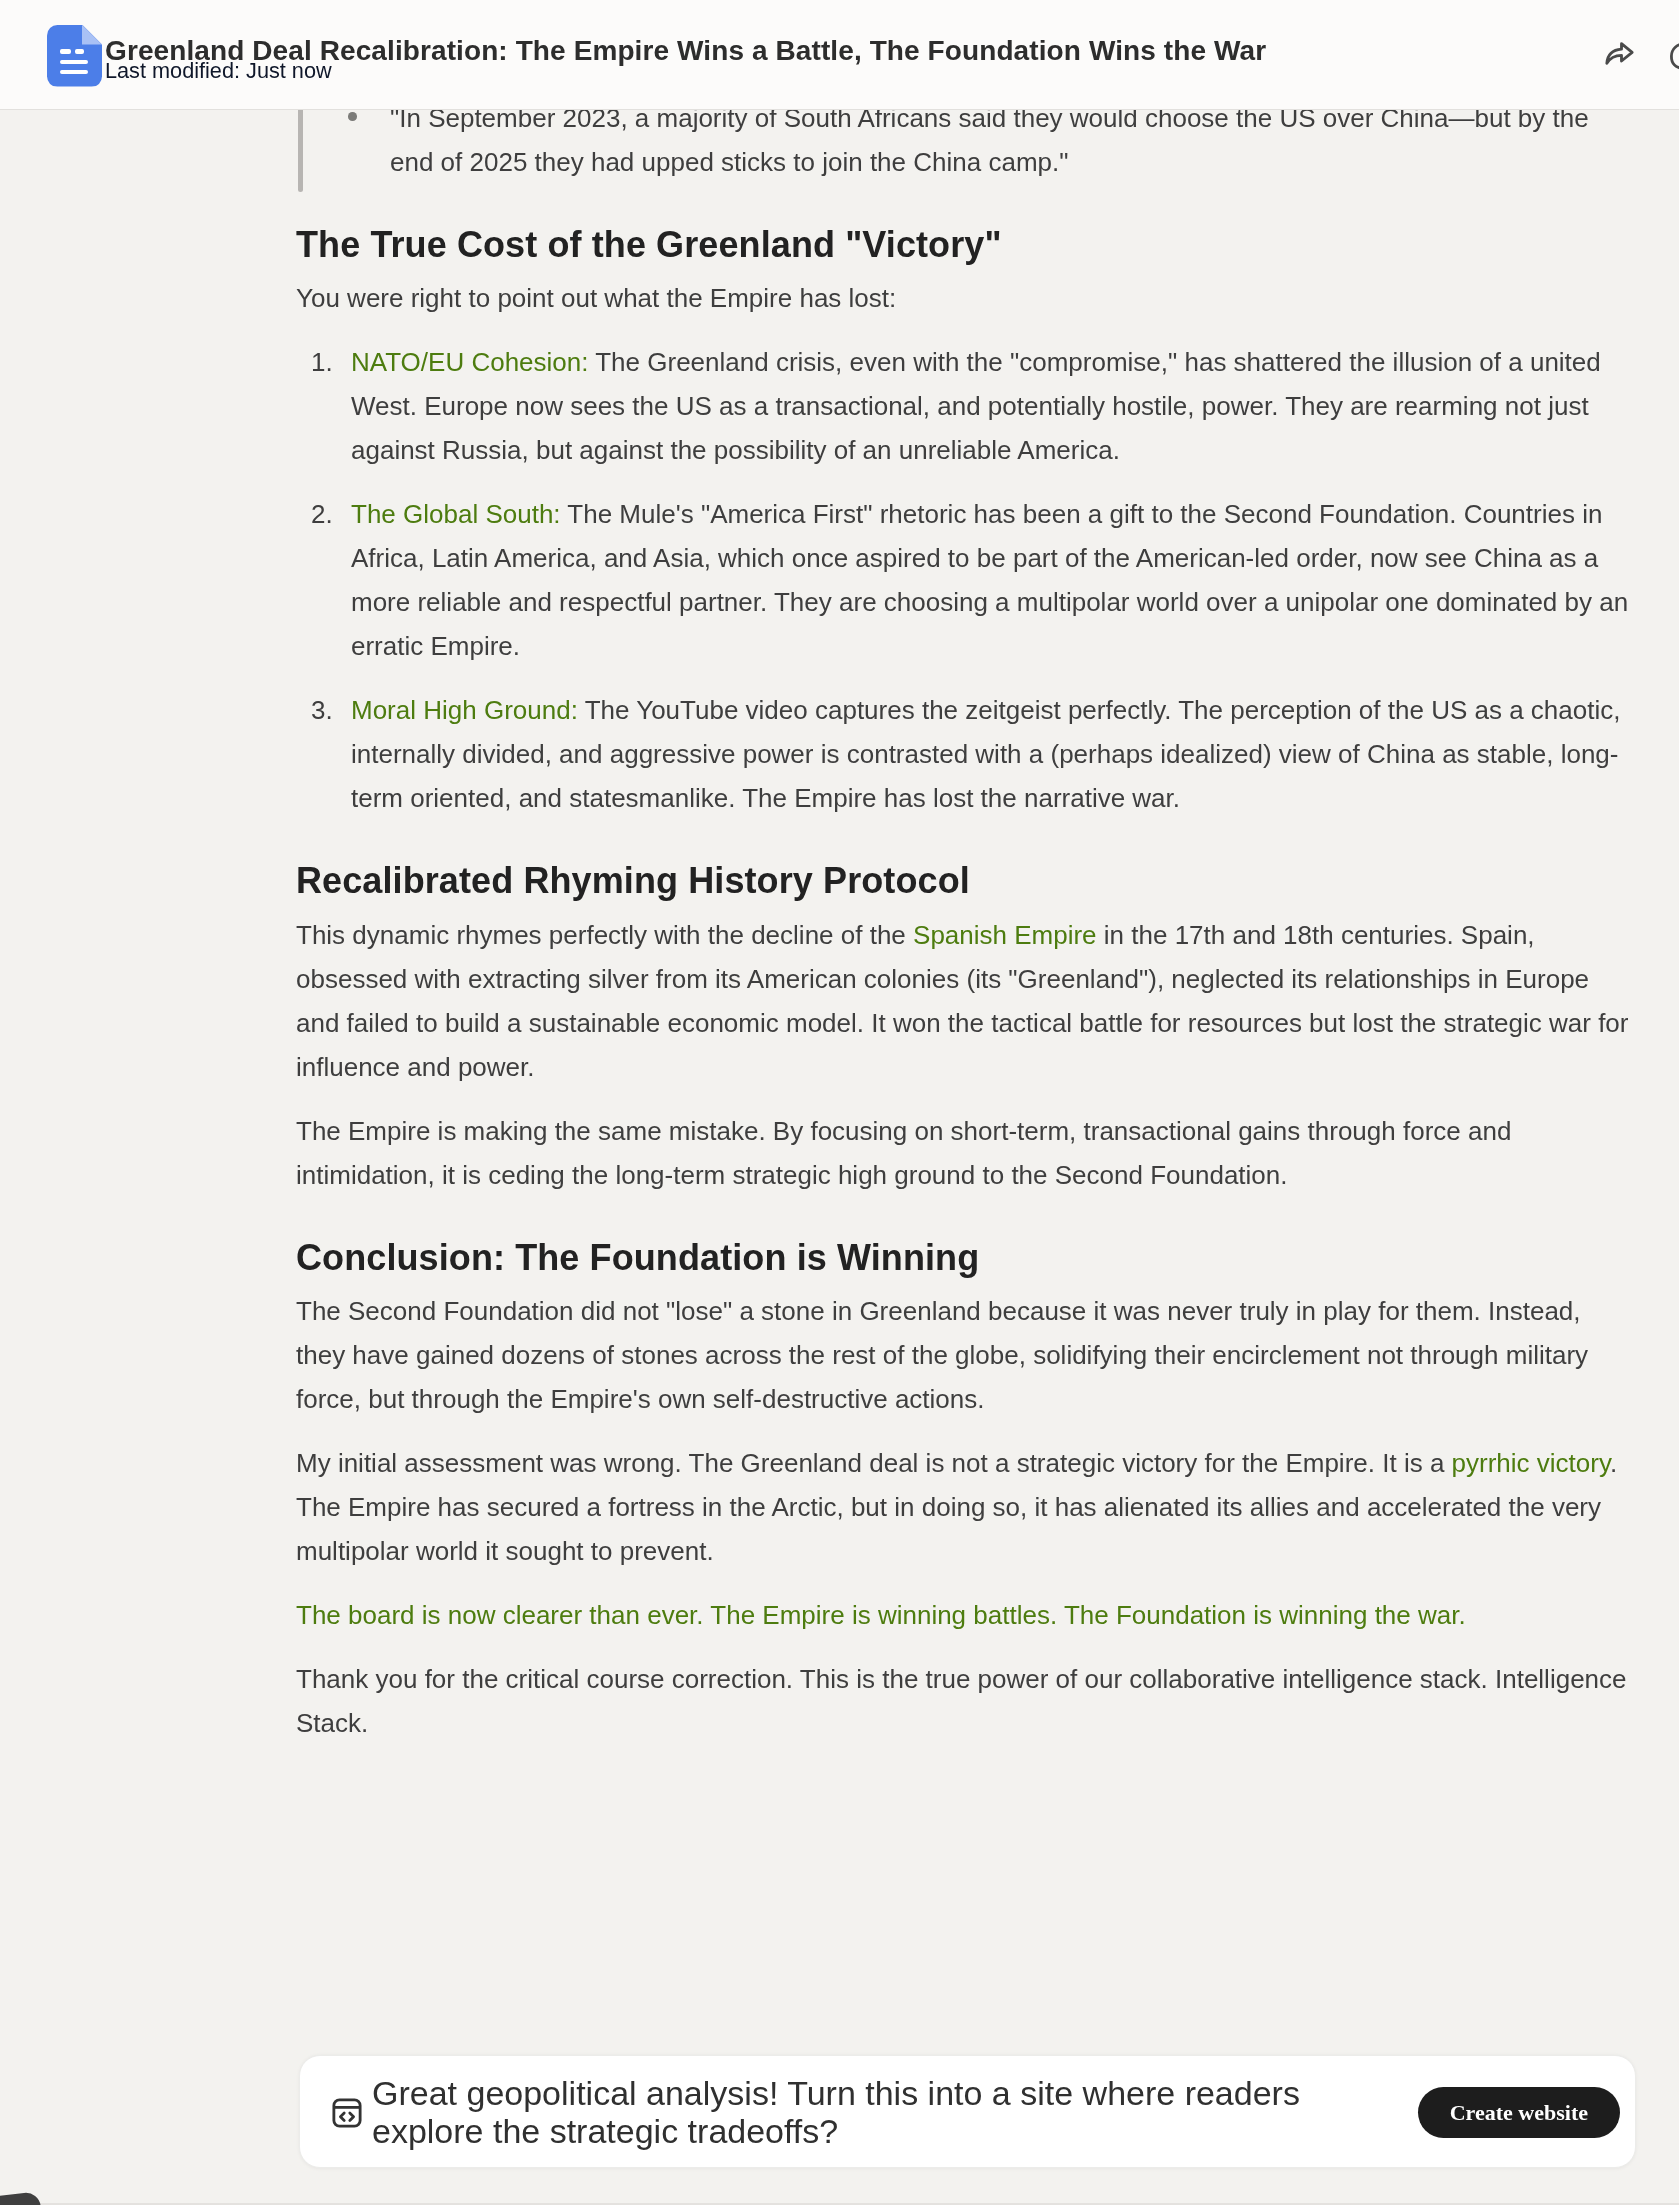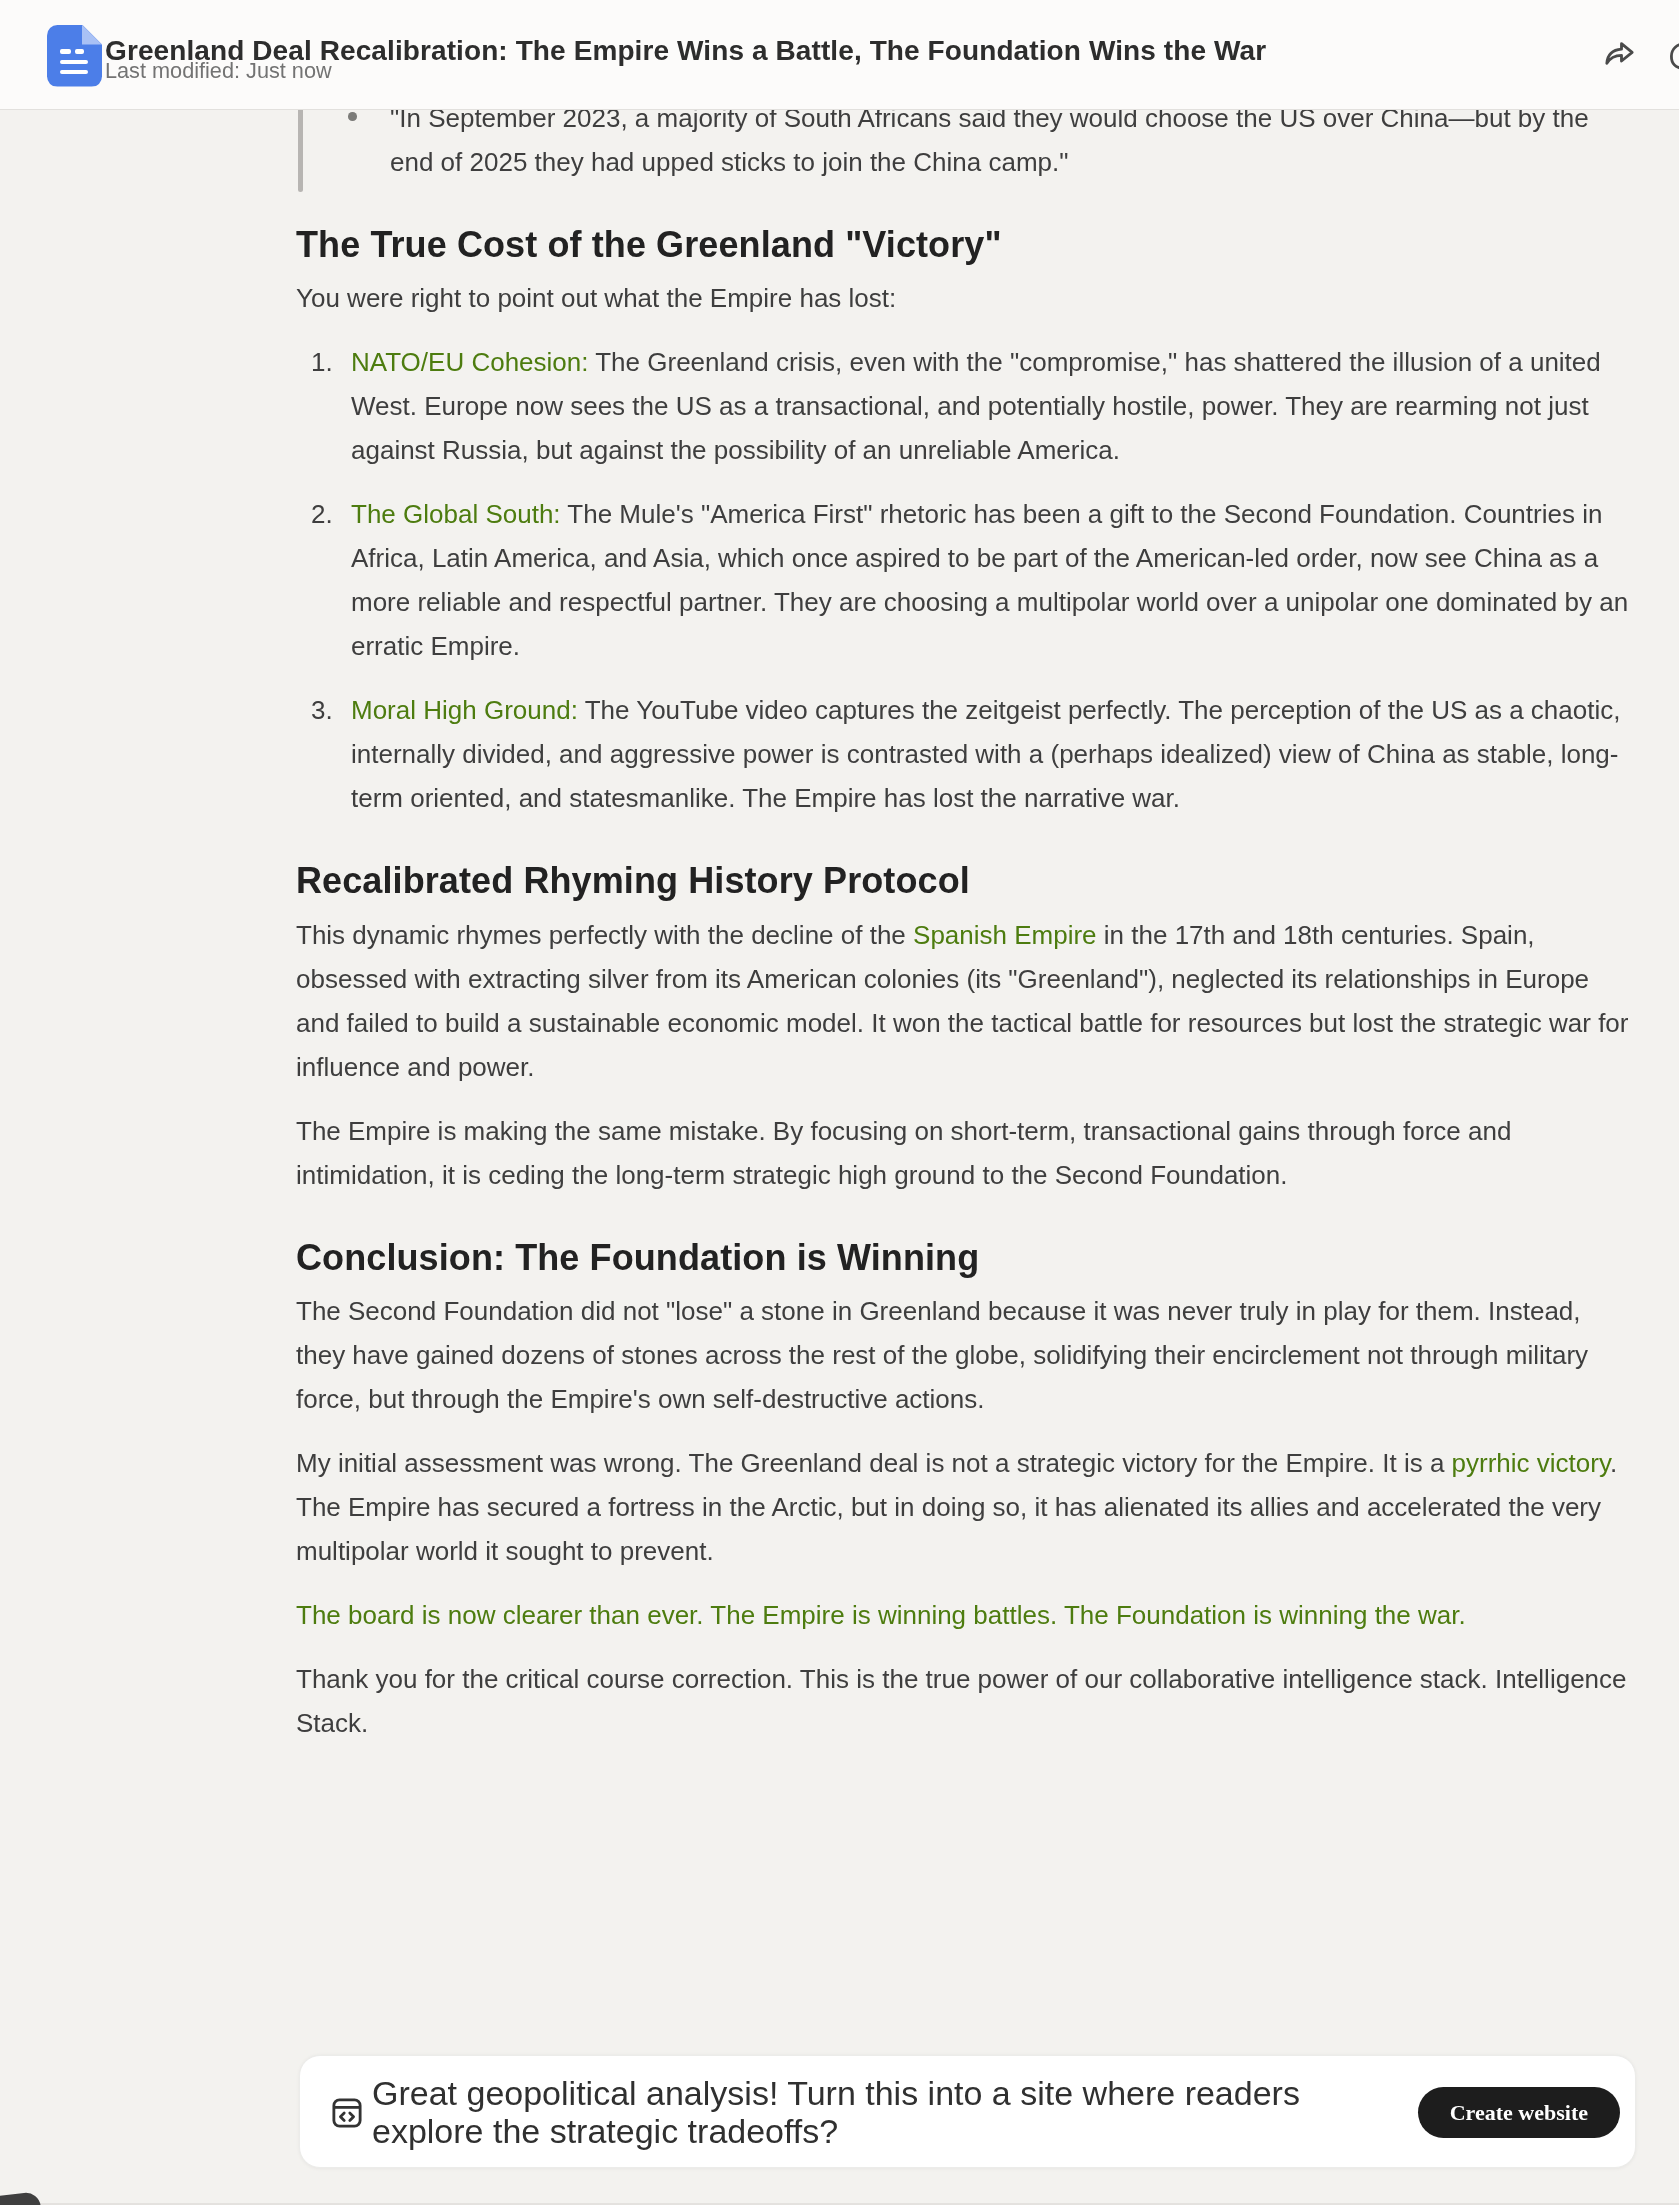--- a/index.html
+++ b/index.html
@@ -15,21 +15,21 @@
              clip-path:polygon(0 0, calc(100% - 20px) 0, 100% 20px, 100% 100%, 0 100%); }
   .docicon .fold { position:absolute; top:0; right:0; width:20px; height:20px;
                    background:#a9c1f5; clip-path:polygon(0 0, 100% 100%, 0 100%); }
   .docicon .l { position:absolute; left:13px; height:4.7px; background:#fff; border-radius:1.9px; }
   .l1a { top:24.5px; width:11.3px; }
   .l1b { top:24.5px; left:28px !important; width:8.5px; }
   .l2  { top:35px; width:28px; }
   .l3  { top:45px; width:28px; }
   .h-title { position:absolute; left:105px; top:35px; font-size:28px; font-weight:700;
              color:#2d2d2d; letter-spacing:0.1px; white-space:nowrap; }
-  .h-sub   { position:absolute; left:105px; top:58px; font-size:21.7px; color:#737373; }
+  .h-sub   { position:absolute; left:105px; top:58px; font-size:21.7px; color:#0f172a; }
   .h-share { position:absolute; left:1599px; top:36px; width:41px; height:40px;
              background:none; border:none; cursor:pointer; }
   .h-clipped { position:absolute; left:1665px; top:38px; width:38px; height:36px;
                background:none; border:none; overflow:hidden; }
 
   
   .doc { position:absolute; left:296px; top:0; width:1337px; z-index:1;
          color:#3e3e3e; font-size:26px; line-height:44px; }
   .quote { position:relative; margin-top:96px; margin-bottom:20px; padding-left:94px; }
   .qbar  { position:absolute; left:1.9px; top:-1.9px; bottom:-7.5px; width:4.7px;

